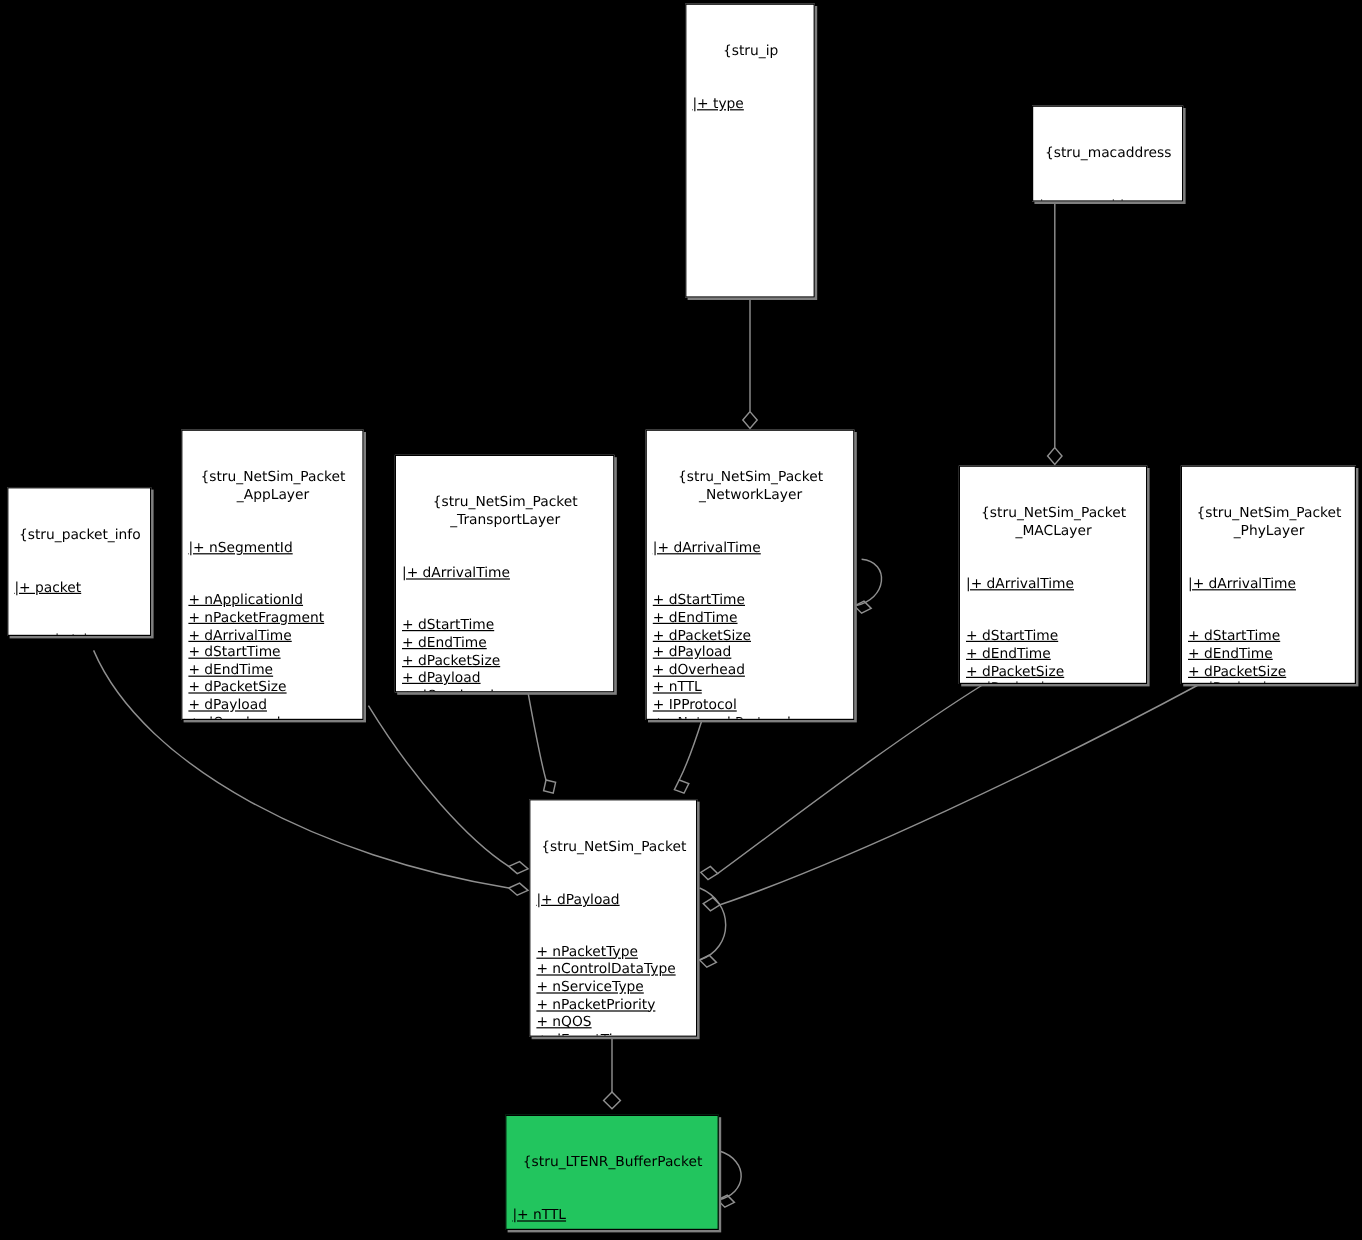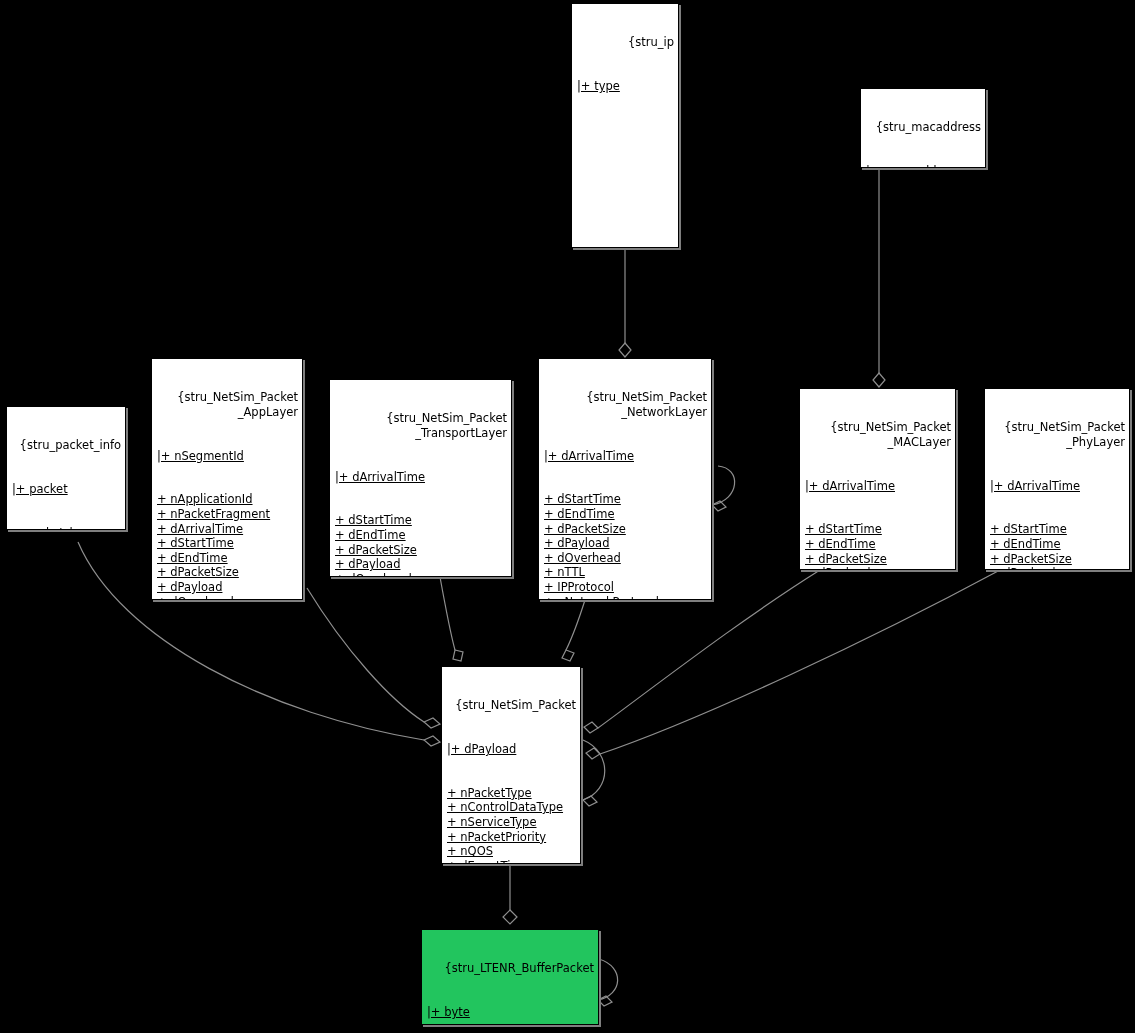--- a/index.html
+++ b/index.html
@@ -33,21 +33,21 @@
     line-height: 14.6px;
     padding: 2px 4px 2px 5px;
     white-space: pre;
     box-shadow: 2px 2px 0 0 #7f7f7f;
     overflow: hidden;
   }
   .node.selected {
     background: #22c55e;
   }
   .node .title {
-    text-align: right;
+    text-align: center;
     white-space: pre-line;
   }
   .node .members {
     text-align: left;
     white-space: pre-line;
     text-decoration: underline;
   }
 </style>
 </head>
 <body>
@@ -214,18 +214,18 @@
 + dEventTime
 + nSourceId
 + destInfo
 + nTransmitterId
 and 6 more...</div>
     
   </div>
 
   <div class="node selected" style="left:421px; top:929px; width:178px; height:96px;">
     <div class="title">{stru_LTENR_BufferPacket</div>
-    <div class="members">|+ byte</div>
+    <div class="members">|+ nTTL</div>
     
     
   </div>
 
 </div>
 
 </body></html>

